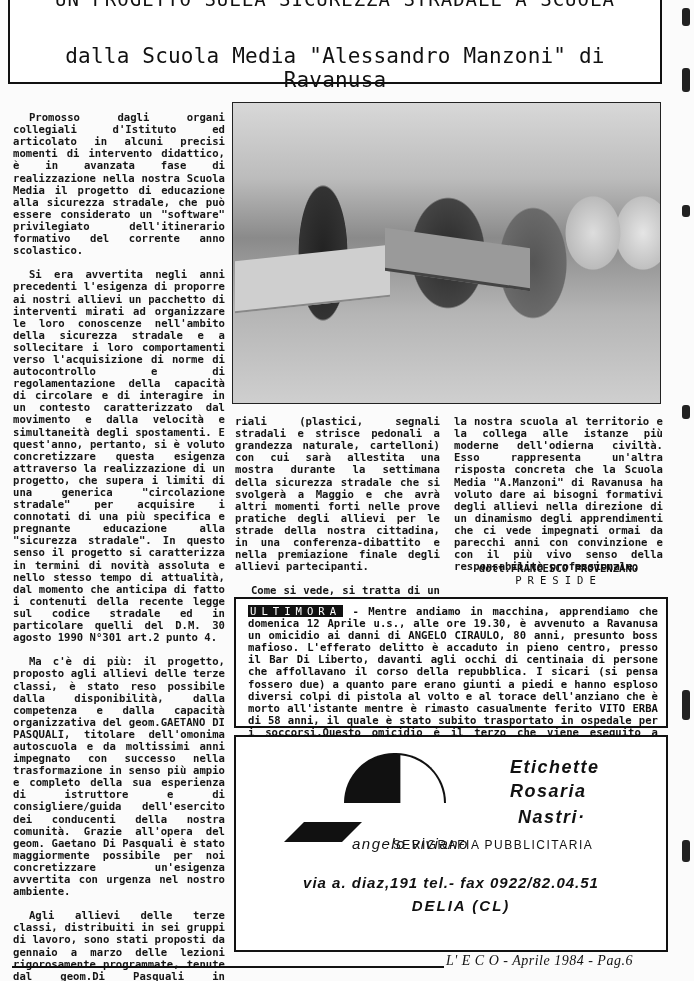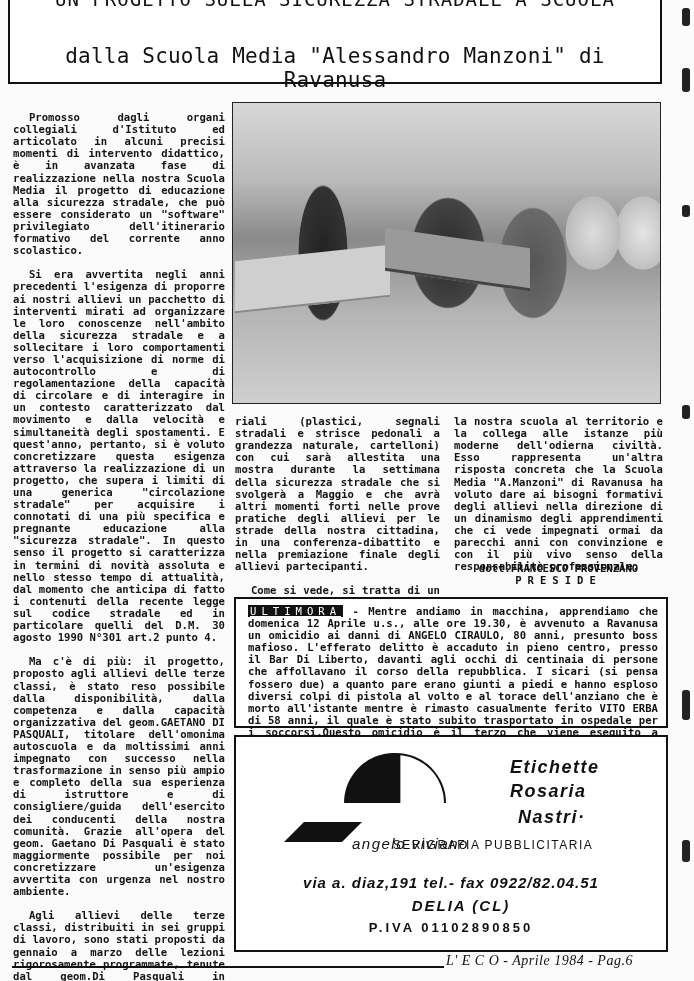--- a/index.html
+++ b/index.html
@@ -45,31 +45,31 @@
     background: #cfcfcf; transform: skewY(-6deg); border-bottom: 2px solid #888;
   }
   .photo .desk2 {
     position: absolute; left: 152px; top: 135px; width: 145px; height: 40px;
     background: #9a9a9a; transform: skewY(8deg); border-bottom: 3px solid #444;
   }
   .signature {
     position: absolute; left: 454px; top: 562px; width: 209px; text-align: center;
     font-size: 10.6px; line-height: 12px; font-weight: bold;
   }
-  .signature .role { letter-spacing: 6px; font-weight: bold; }
+  .signature .role { letter-spacing: 6px; font-weight: normal; }
   .news-box {
     position: absolute; left: 234px; top: 597px; width: 430px; height: 127px;
     border: 2px solid #111; background: #fff;
   }
   .news-text {
     position: absolute; left: 12px; top: 6px; width: 410px; font-size: 10.6px; line-height: 12.1px;
     font-weight: bold; text-align: justify; white-space: pre-line;
   }
   .ultimora {
-    background: #111; color: #fff; letter-spacing: 5px; padding: 0 2px; font-weight: normal; text-decoration: underline;
+    background: #111; color: #fff; letter-spacing: 5px; padding: 0 2px; font-weight: normal;
   }
   .ad-box {
     position: absolute; left: 234px; top: 735px; width: 430px; height: 213px;
     border: 2px solid #111; background: #fff;
   }
   .ad-arch {
     position: absolute; left: 108px; top: 16px; width: 98px; height: 48px;
     border: 2px solid #111; border-bottom: none; border-radius: 60px 60px 0 0;
     background: linear-gradient(90deg, #111 0%, #111 55%, transparent 56%);
   }
@@ -160,21 +160,20 @@
 <div class="ad-box">
   <div class="ad-arch"></div>
   <div class="ad-parallelogram"></div>
   <div class="ad-sub">angelo viviano</div>
   <div class="ad-service svc1">Etichette</div>
   <div class="ad-service svc2">Rosaria</div>
   <div class="ad-service svc3">Nastri·</div>
   <div class="ad-tagline">SERIGRAFIA PUBBLICITARIA</div>
   <div class="ad-address">via a. diaz,191 tel.- fax 0922/82.04.51</div>
   <div class="ad-city">DELIA (CL)</div>
-  <div class="ad-vat">P.IVA 01102890850</div>
 </div>
 
 <div class="footer-rule"></div>
 <div class="footer-text">L' E C O - Aprile 1984 - Pag.6</div>
 
 <div class="edge-mark" style="top:8px;height:18px"></div>
 <div class="edge-mark" style="top:68px;height:24px"></div>
 <div class="edge-mark" style="top:205px;height:12px"></div>
 <div class="edge-mark" style="top:405px;height:14px"></div>
 <div class="edge-mark" style="top:690px;height:30px"></div>

